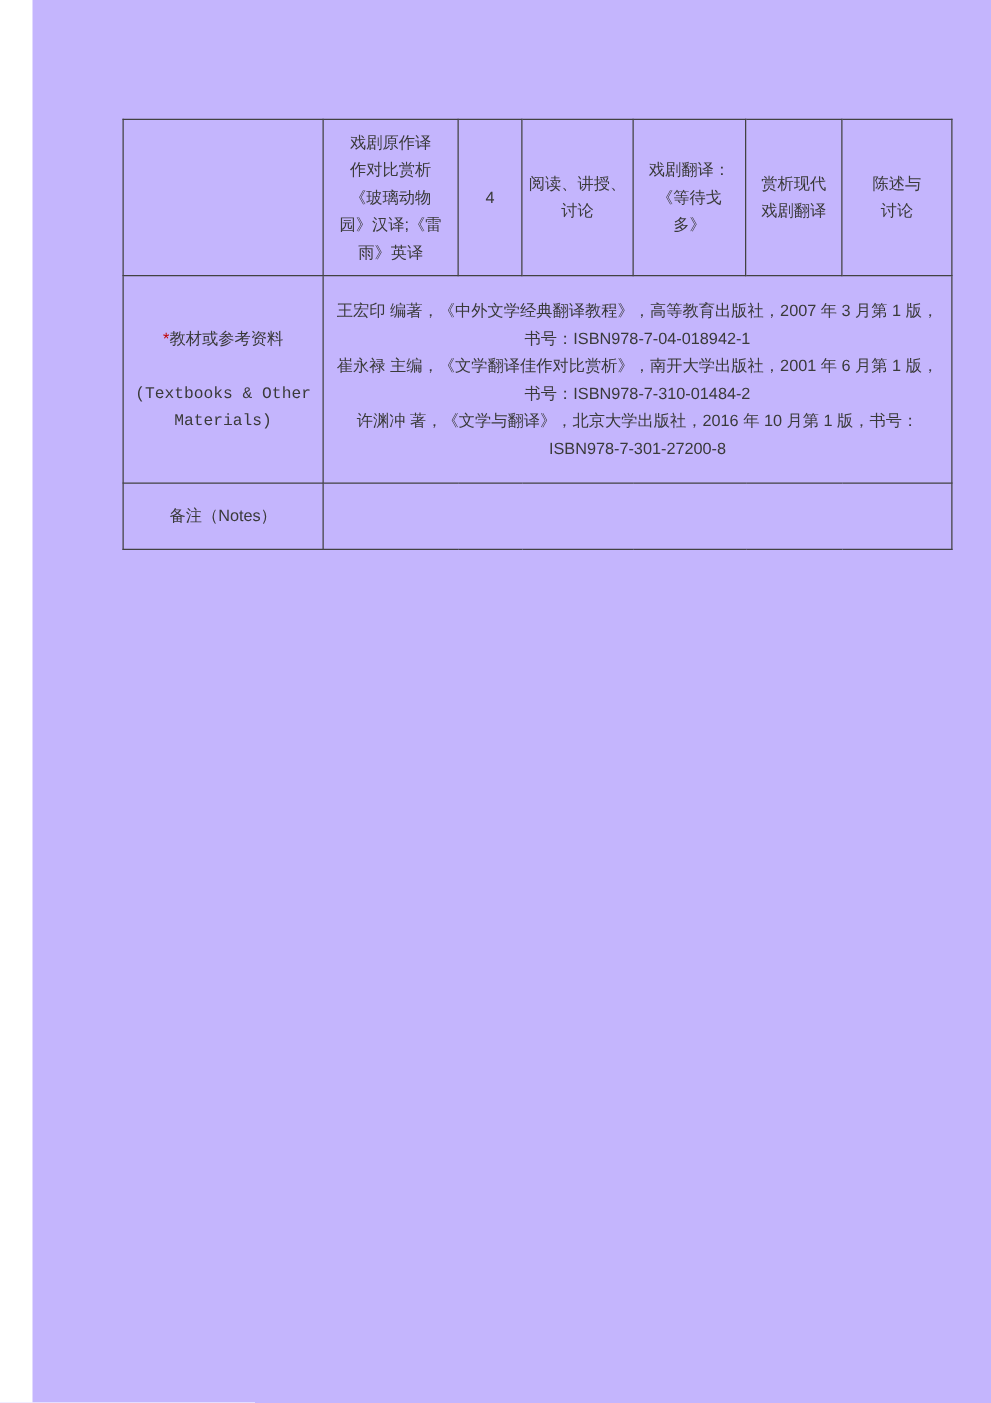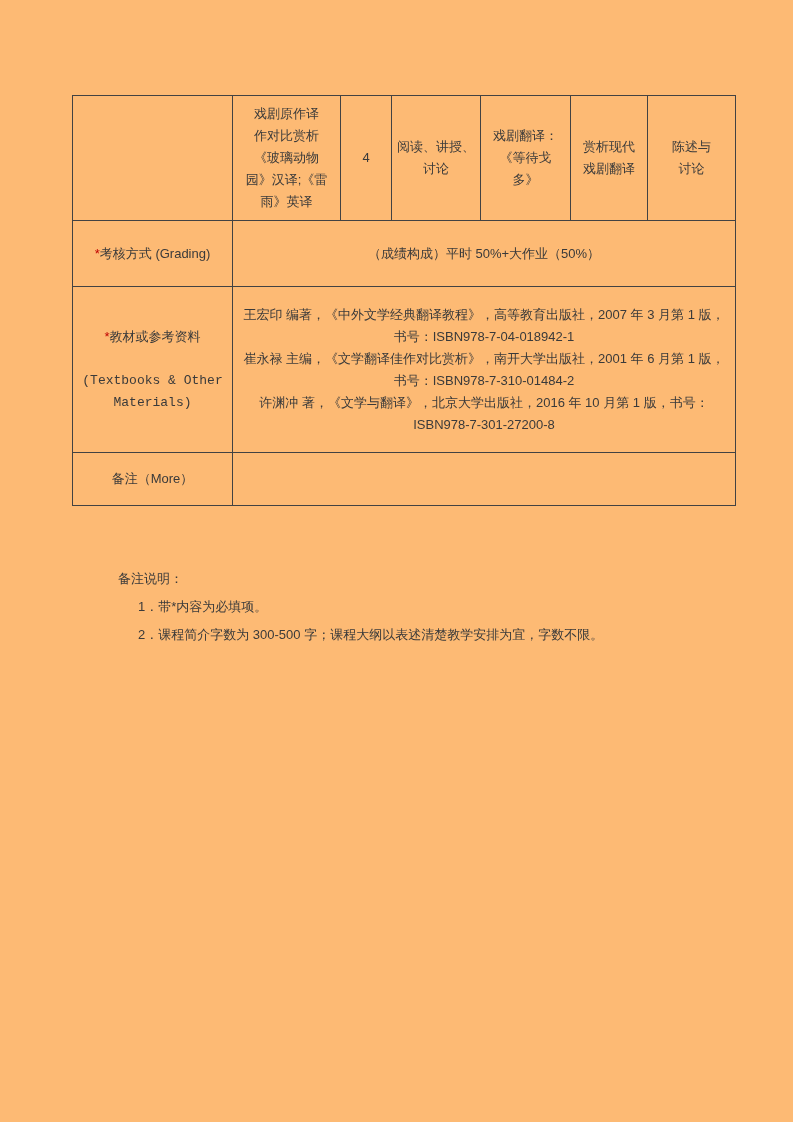--- a/index.html
+++ b/index.html
@@ -11,21 +11,22 @@
     overflow: hidden;
   }
   body {
     font-family: "Liberation Sans", "DejaVu Sans", sans-serif;
     color: #3a3a3a;
     position: relative;
   }
   .page {
     position: absolute;
     inset: 0;
-    background: #fdba74;
+    background: #c4b5fd;
+    margin-left: 26px;
   }
   table.doc-table {
     position: absolute;
     left: 72px;
     top: 95px;
     width: 663px;
     border-collapse: collapse;
     table-layout: fixed;
   }
   table.doc-table td {
@@ -103,46 +104,37 @@
 讨论</td>
         <td>戏剧翻译：
 《等待戈
 多》</td>
         <td>赏析现代
 戏剧翻译</td>
         <td>陈述与
 讨论</td>
       </tr>
 
-      <tr class="row-grading">
-        <td><span class="req">*</span><span>考核方式 (Grading)</span></td>
-        <td colspan="6" class="value-cell">（成绩构成）平时 50%+大作业（50%）</td>
-      </tr>
 
       <tr class="row-textbooks">
         <td>
           <div><span class="req">*</span><span>教材或参考资料</span></div>
           <div class="label-en">(Textbooks &amp; Other
 Materials)</div>
         </td>
         <td colspan="6" class="books-cell">王宏印 编著，《中外文学经典翻译教程》，高等教育出版社，2007 年 3 月第 1 版，
 书号：ISBN978-7-04-018942-1
 崔永禄 主编，《文学翻译佳作对比赏析》，南开大学出版社，2001 年 6 月第 1 版，
 书号：ISBN978-7-310-01484-2
 许渊冲 著，《文学与翻译》，北京大学出版社，2016 年 10 月第 1 版，书号：
 ISBN978-7-301-27200-8</td>
       </tr>
 
 
       <tr class="row-notes">
-        <td>备注（More）</td>
+        <td>备注（Notes）</td>
         <td colspan="6" class="value-cell"></td>
       </tr>
     </tbody>
   </table>
 
-  <div class="footnotes">
-    <div class="fn-heading">备注说明：</div>
-    <div class="fn-item">1．带*内容为必填项。</div>
-    <div class="fn-item">2．课程简介字数为 300-500 字；课程大纲以表述清楚教学安排为宜，字数不限。</div>
-  </div>
 
 </div>
 
 </body></html>

